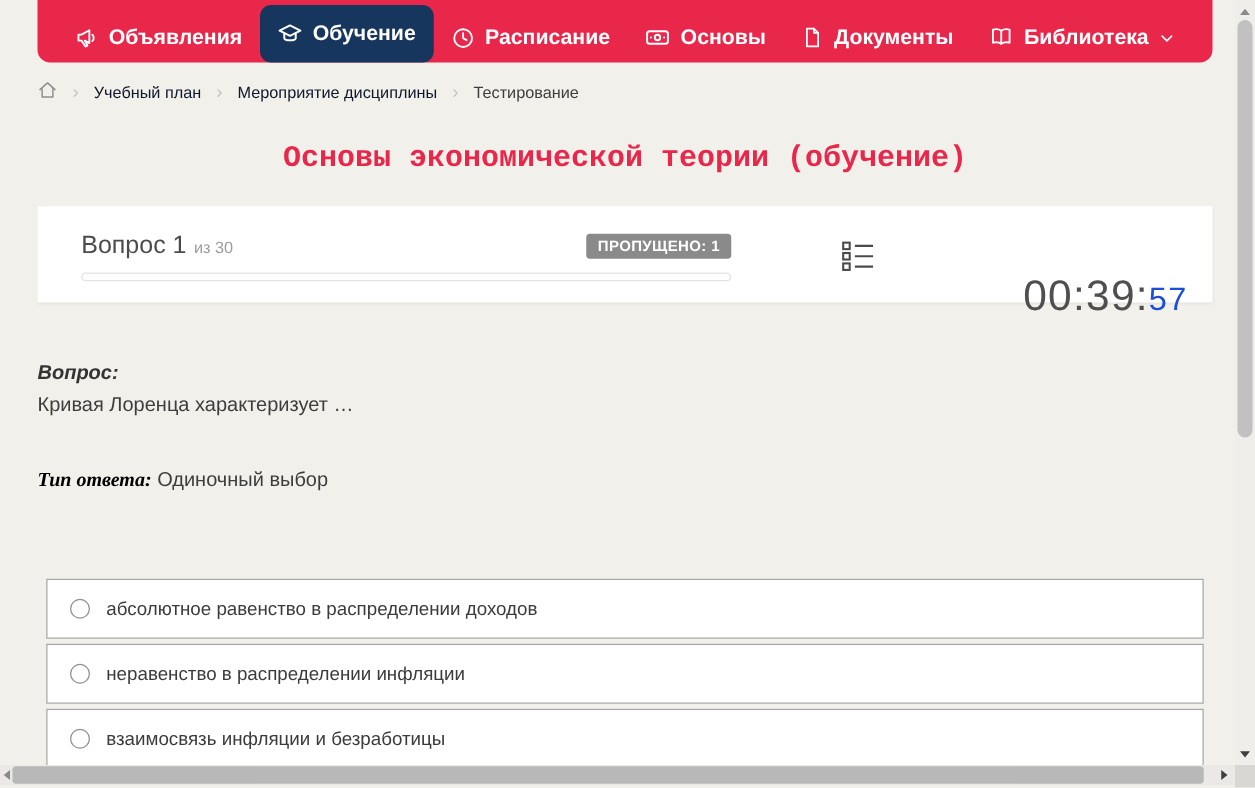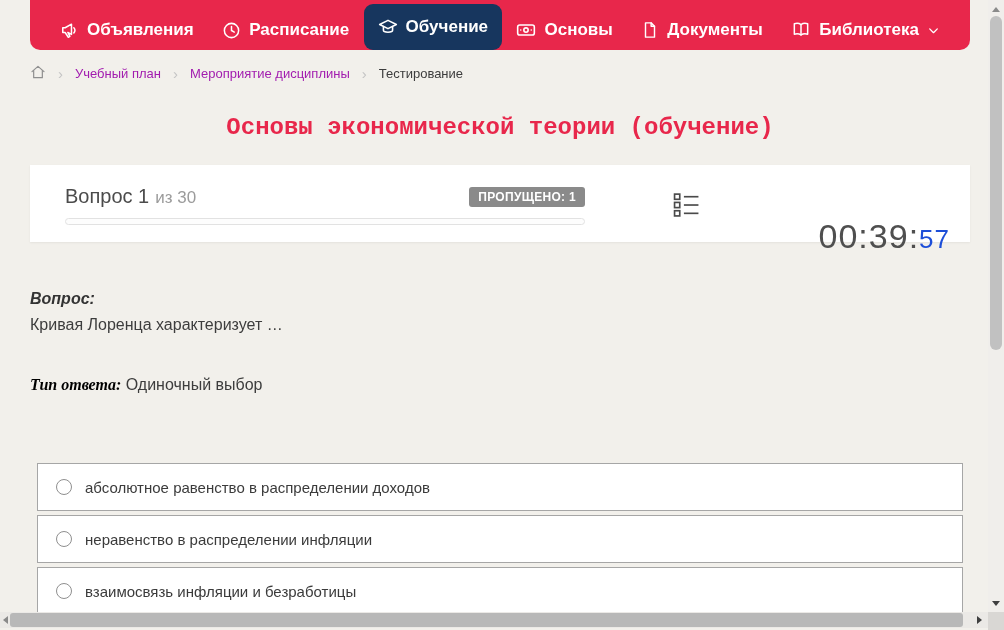--- a/index.html
+++ b/index.html
@@ -26,41 +26,41 @@
   .nav-item.active {
     background: #17365e; border-radius: 9px; height: 46px;
   }
   .nav-item svg { display: block; }
 
   
   .breadcrumb {
     position: absolute; left: 30px; top: 62px; height: 22px;
     display: flex; align-items: center; gap: 12px; font-size: 13px;
   }
-  .crumb { color: #a21caf; cursor: pointer; }
+  .crumb { color: #0f172a; cursor: pointer; }
   .crumb.current { color: #3d3d3d; cursor: default; }
   .crumb-sep { color: #c4c4c4; font-size: 15px; }
 
   
   .page-title {
     position: absolute; left: 0; top: 114px; width: 1000px;
     text-align: center; color: #e8274b; font-size: 24px; font-weight: bold; font-family: Liberation Mono, monospace;
   }
 
   
   .q-panel {
     position: absolute; left: 30px; top: 165px; width: 940px; height: 77px;
     background: #ffffff; box-shadow: 0 1px 2px rgba(0,0,0,0.06);
     display: flex; align-items: flex-start;
     padding: 20px 20px 0 35px;
   }
   .q-left { width: 520px; }
   .q-title-row { display: flex; align-items: center; justify-content: space-between; }
   .q-title { font-size: 20px; color: #4b4b4b; }
-  .q-of { font-size: 17px; color: #9b9b9b; margin-left: 6px; }
+  .q-of { font-size: 13px; color: #9b9b9b; margin-left: 6px; }
   .q-badge {
     background: #8a8a8a; color: #fff; font-size: 12px; font-weight: bold;
     padding: 3px 9px; border-radius: 3px; letter-spacing: .3px;
   }
   .q-progress {
     margin-top: 10px; height: 7px; width: 520px;
     border: 1px solid #e2e2e2; background: #fdfdfd; border-radius: 5px;
     position: relative; overflow: hidden;
   }
   .q-progress-fill { position: absolute; left:0; top:0; bottom:0; background:#e8274b; border-radius:5px; }
@@ -142,38 +142,38 @@
   <div class="nav-item">
     <span>
       <svg width="19" height="19" viewBox="0 0 24 24" fill="none" stroke="#fff" stroke-width="1.9" stroke-linejoin="round" stroke-linecap="round">
         <path d="M14.5 4 L6.5 8.5 H3.5 v6 h3 l4 6 2-1-2.6-5 4.6 2.5 z"></path>
         <path d="M17.5 8.5 a4.5 4.5 0 0 1 0 6.5"></path>
       </svg>
     </span>
     <span>Объявления</span>
   </div>
 
+  <div class="nav-item active">
+    <span>
+      <svg width="20" height="20" viewBox="0 0 24 24" fill="none" stroke="#fff" stroke-width="1.9" stroke-linejoin="round" stroke-linecap="round">
+        <path d="M2 9l10-5 10 5-10 5z"></path>
+        <path d="M6.5 11.5V16c0 1.3 2.6 2.3 5.5 2.3s5.5-1 5.5-2.3v-4.5"></path>
+      </svg>
+    </span>
+    <span>Обучение</span>
+  </div>
+
   <div class="nav-item">
     <span>
       <svg width="19" height="19" viewBox="0 0 24 24" fill="none" stroke="#fff" stroke-width="1.9" stroke-linecap="round">
         <circle cx="12" cy="12" r="9"></circle>
         <path d="M12 7v5l3.5 2"></path>
       </svg>
     </span>
     <span>Расписание</span>
-  </div>
-
-  <div class="nav-item active">
-    <span>
-      <svg width="20" height="20" viewBox="0 0 24 24" fill="none" stroke="#fff" stroke-width="1.9" stroke-linejoin="round" stroke-linecap="round">
-        <path d="M2 9l10-5 10 5-10 5z"></path>
-        <path d="M6.5 11.5V16c0 1.3 2.6 2.3 5.5 2.3s5.5-1 5.5-2.3v-4.5"></path>
-      </svg>
-    </span>
-    <span>Обучение</span>
   </div>
 
   <div class="nav-item">
     <span>
       <svg width="20" height="20" viewBox="0 0 24 24" fill="none" stroke="#fff" stroke-width="1.9" stroke-linecap="round">
         <rect x="2" y="6" width="20" height="12" rx="2.5"></rect>
         <circle cx="12" cy="12" r="2.6"></circle>
         <path d="M5.7 12h.01M18.3 12h.01"></path>
       </svg>
     </span>

